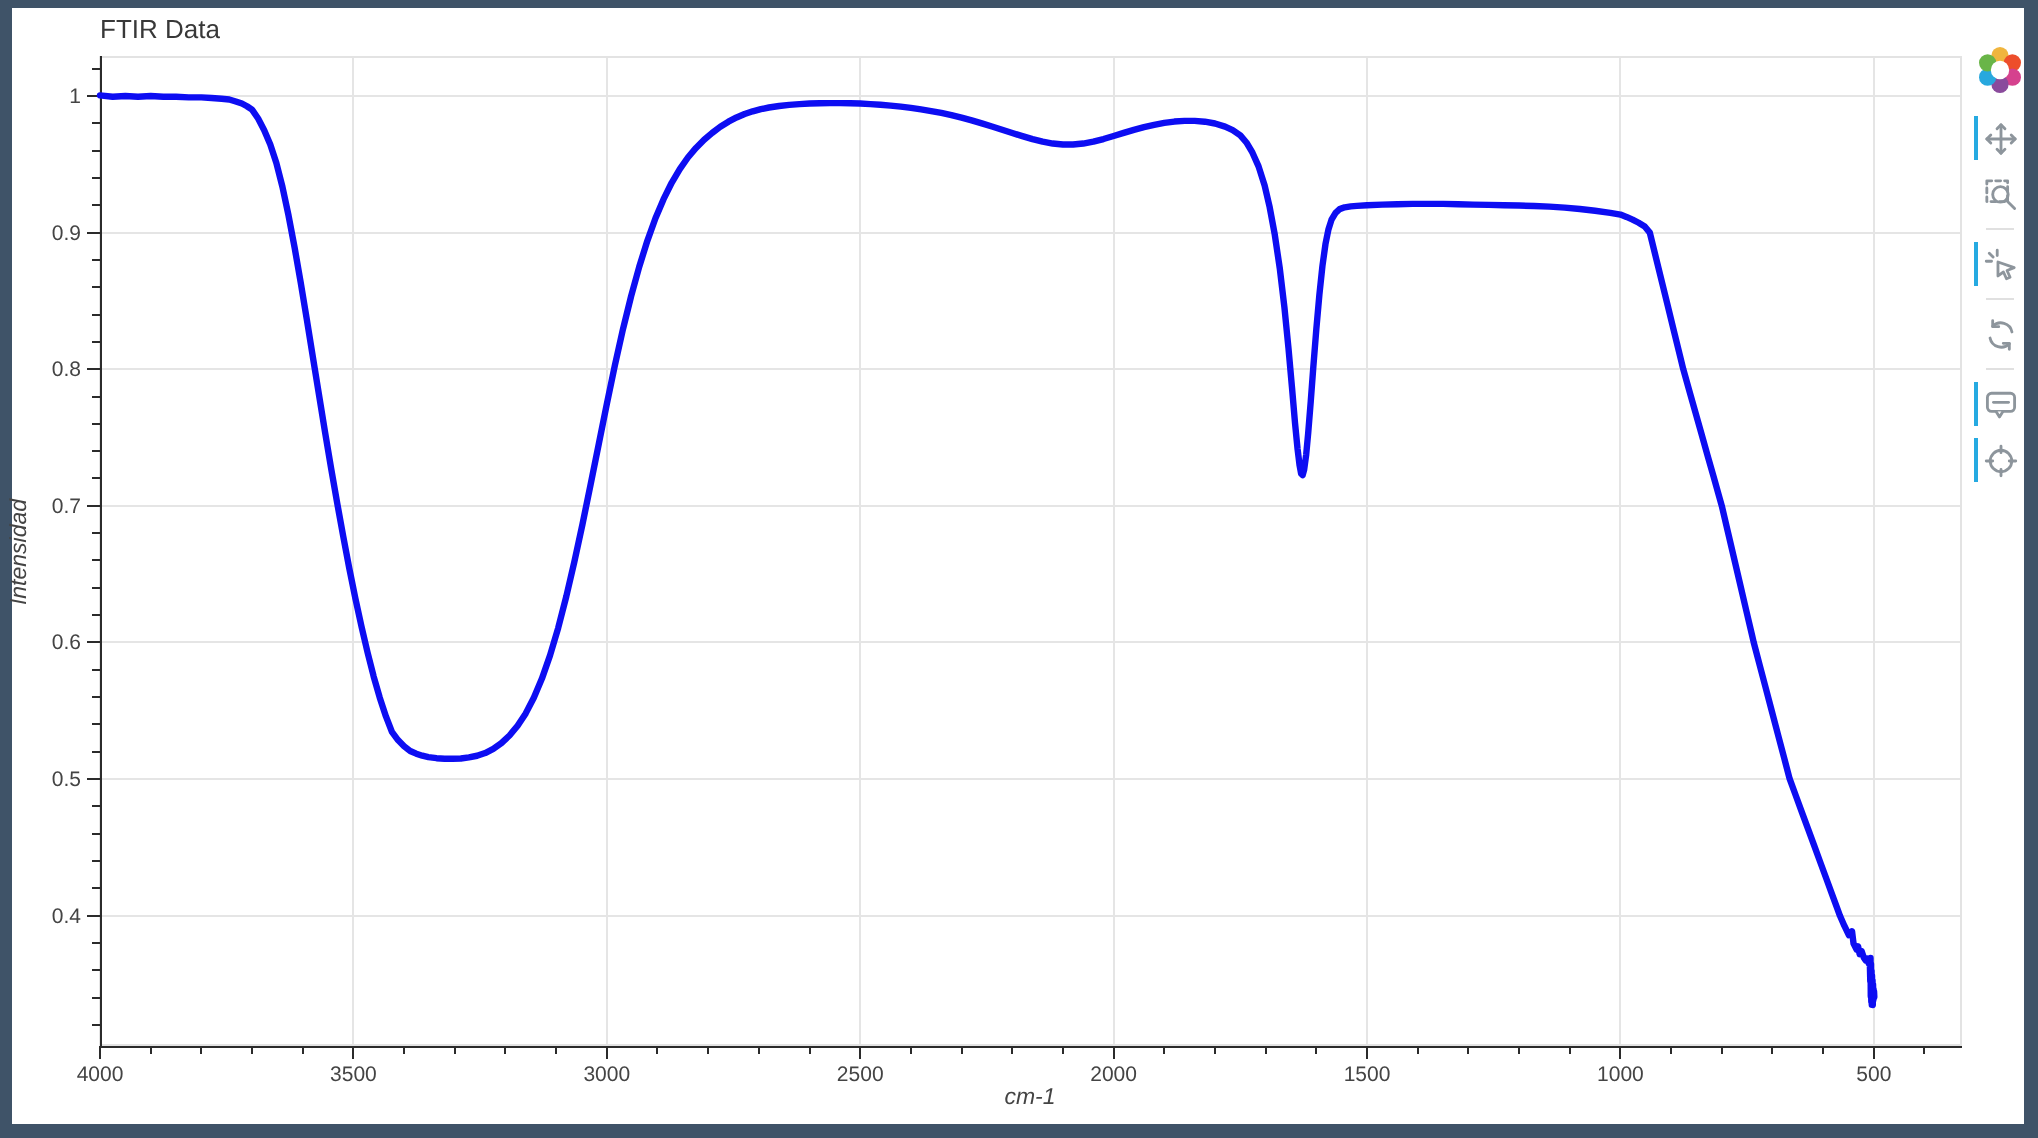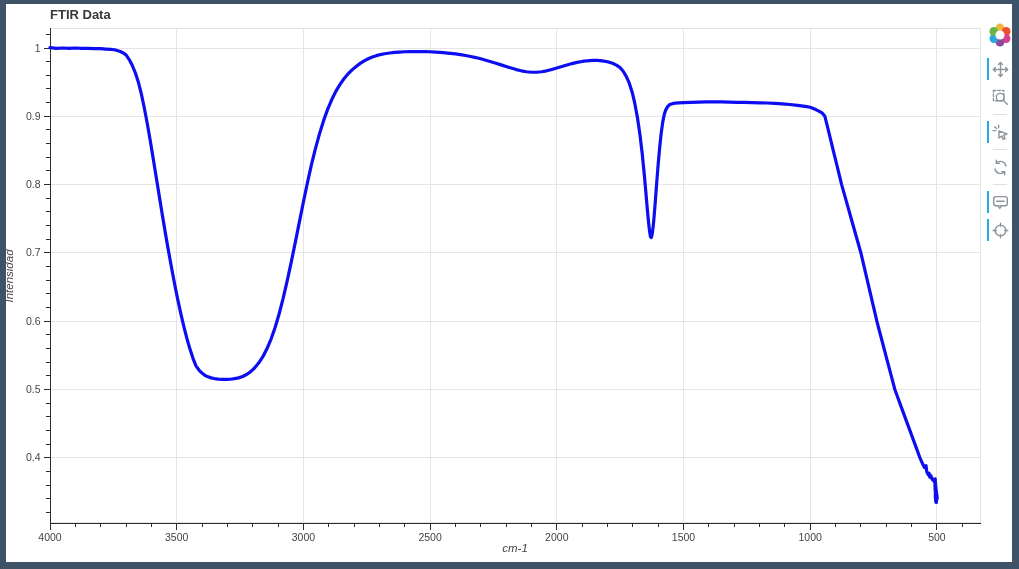--- a/index.html
+++ b/index.html
@@ -1,19 +1,19 @@
 <!DOCTYPE html>
 <html style="--accent: #26aae1;"><head>
 <meta charset="utf-8">
 <style>
   html,body{margin:0;padding:0}
   body{width:1019px;height:569px;position:relative;background:#3f5368;
        font-family:"Liberation Sans",sans-serif;overflow:hidden}
   .canvas{position:absolute;left:6px;top:4px;width:1006px;height:558px;background:#fff}
-  .plot-title{position:absolute;left:50px;top:7px;font-size:13px;font-weight:bold;color:#383838;z-index:3}
+  .plot-title{position:absolute;left:50px;top:7px;font-size:13px;font-weight:normal;color:#383838;z-index:3}
   svg.plot{position:absolute;left:0;top:0;z-index:2}
   svg.plot text{font-family:"Liberation Sans","DejaVu Sans",sans-serif;fill:#444}
   .axis-label{font-size:11.5px;font-style:italic;fill:#444}
   .toolbar{position:absolute;left:985px;top:22px;width:30px;z-index:4;
            display:flex;flex-direction:column;align-items:center}
   .logo{width:26px;height:26px;margin-bottom:7px;cursor:pointer}
   .tool{position:relative;width:24px;height:24px;margin:2px 0;display:flex;
         align-items:center;justify-content:center;cursor:pointer}
   .tool svg{stroke:#8d959c;fill:none;stroke-width:1.5;stroke-linecap:round;stroke-linejoin:round}
   .tool.active::before{content:"";position:absolute;left:-1px;top:1px;bottom:1px;width:2px;

